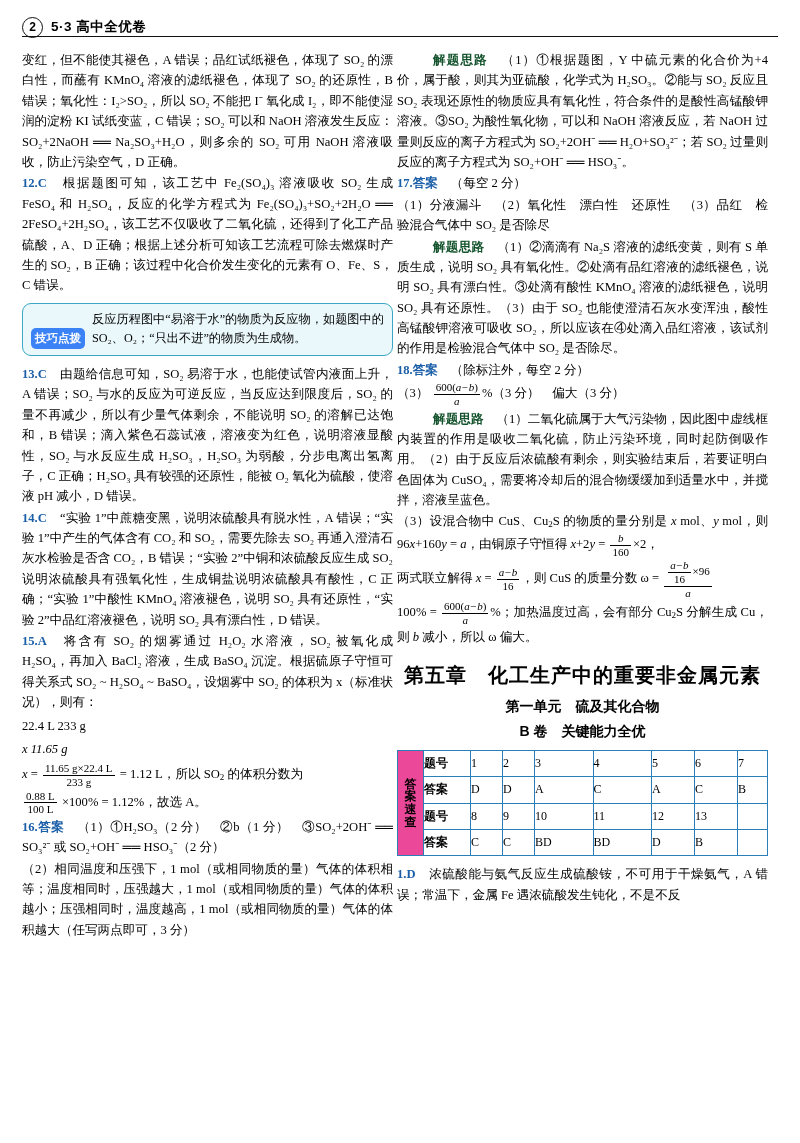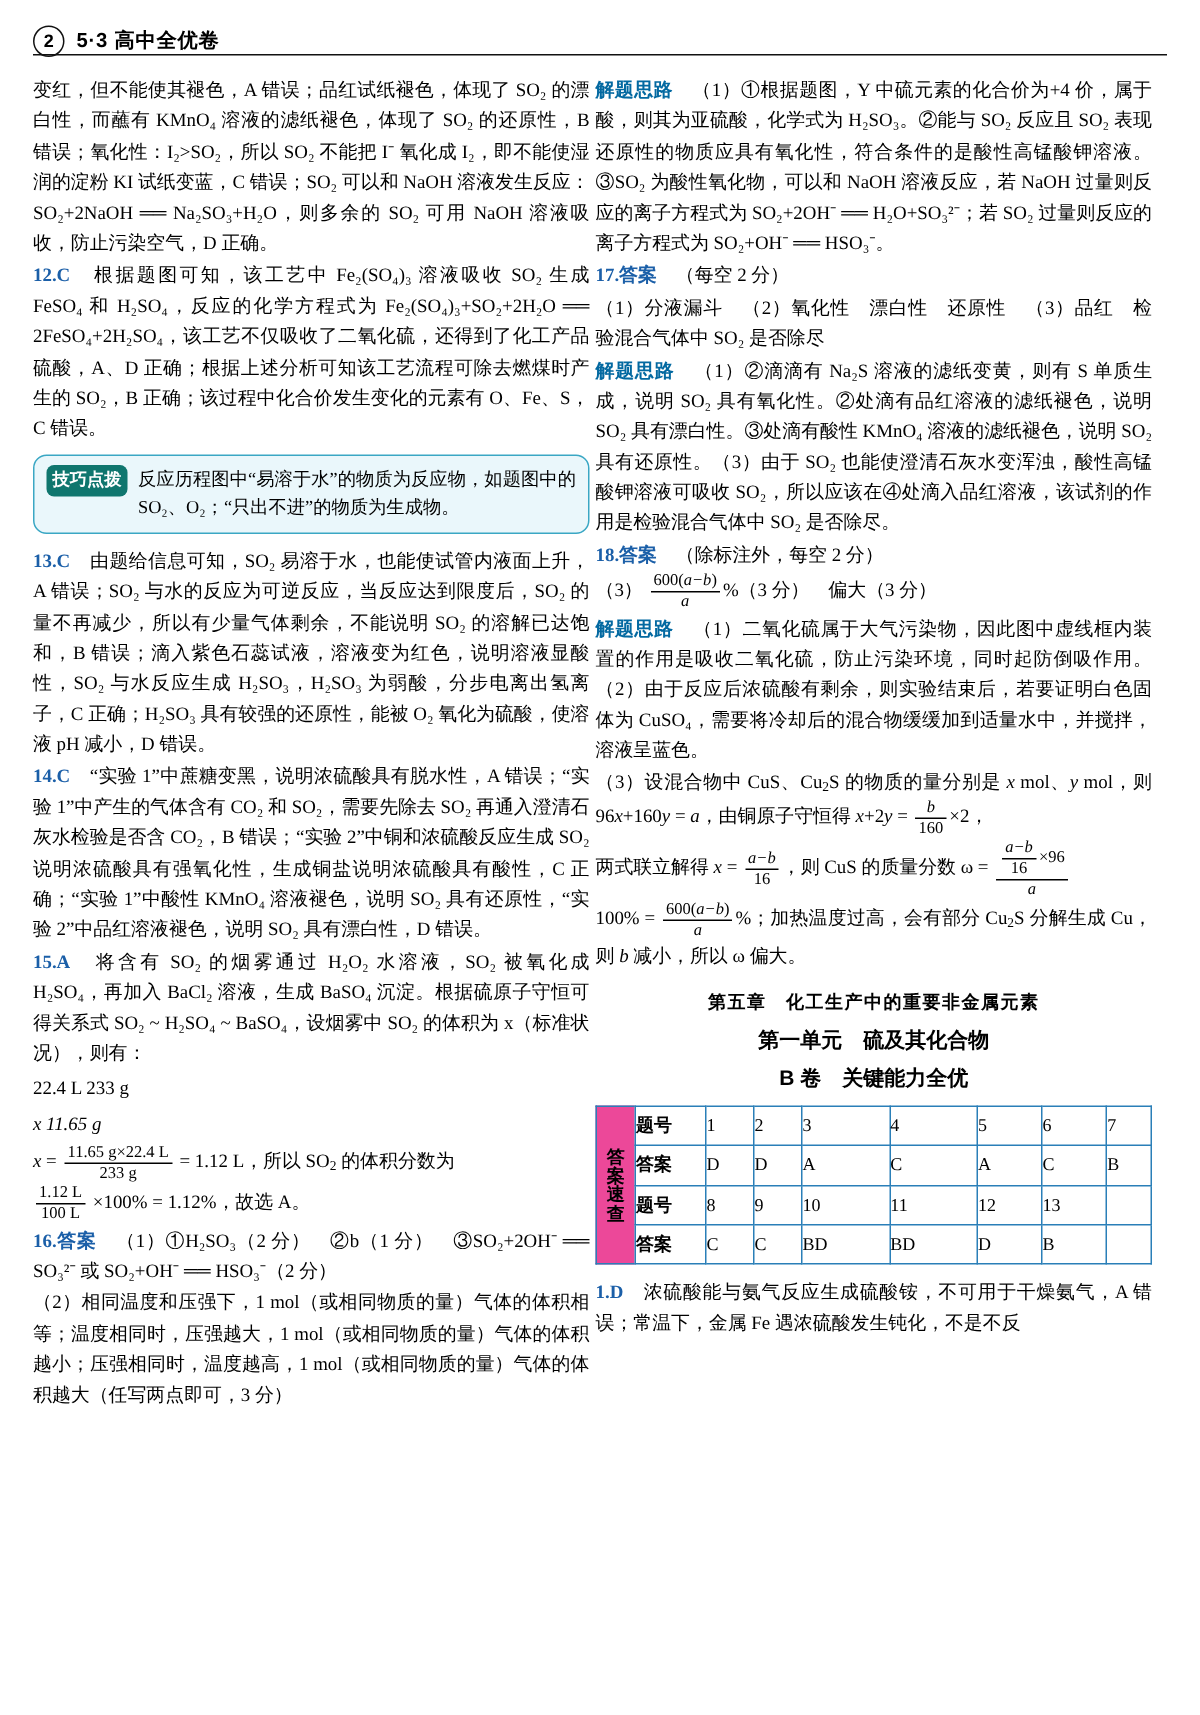--- a/index.html
+++ b/index.html
@@ -46,53 +46,54 @@
   }
   .col{
     width:371px;
     font-size:12.6px;
     line-height:1.62;
     text-align:justify;
   }
   .col.right{border-left:none;}
   p{margin:0 0 1px 0;}
   .blue{color:#1b5fa8;font-weight:bold;}
-  .sol-head{color:#0369a1;font-weight:bold;}
+  .sol-head{color:#14532d;font-weight:bold;margin-left:36px;}
   sub{font-size:9px;vertical-align:-2px;}
   .it{font-style:italic;}
   
   .tipbox{
     border:1.2px solid #3aa7c4;
     border-radius:9px;
     background:#eaf7fb;
     margin:7px 0 8px 0;
     padding:6px 8px 6px 8px;
     display:flex;gap:7px;align-items:flex-start;
     font-size:12.2px;line-height:1.6;
   }
   .tiptag{
-    background:#0f766e;color:#fff;
+    background:#3b82f6;color:#fff;
     font-family:Liberation Mono, monospace;
     font-weight:bold;font-size:11.5px;
     border-radius:5px;
     padding:2px 4px;
     white-space:nowrap;
     line-height:1.5;
     flex:0 0 auto;
+    margin-top:18px;
   }
   
   .frac{display:inline-block;vertical-align:middle;text-align:center;font-size:11px;line-height:1.15;margin:0 2px;}
   .frac .num{display:block;border-bottom:1px solid #000;padding:0 2px;}
   .frac .den{display:block;padding:0 2px;}
   
   .chap{
     text-align:center;
     font-family:"Liberation Sans", sans-serif;
     font-weight:bold;
-    font-size:12px;
+    font-size:20px;
     margin:12px 0 4px 0;
     letter-spacing:1px;
   }
   .unit{
     text-align:center;
     font-family:"Liberation Sans", sans-serif;
     font-weight:bold;
     font-size:14px;
     margin:2px 0 2px 0;
   }
@@ -169,21 +170,21 @@
       <p>
         <span class="it">x</span> =
         <span class="frac">
           <span class="num">11.65 g×22.4 L</span>
           <span class="den">233 g</span>
         </span>
         = 1.12 L，所以 SO<sub>2</sub> 的体积分数为
       </p>
       <p>
         <span class="frac">
-          <span class="num">1.12 L</span>
+          <span class="num">0.88 L</span>
           <span class="den">100 L</span>
         </span>
         ×100% = 1.12%，故选 A。
       </p>
 
       <p><span class="blue">16.答案</span>　<span>（1）①H₂SO₃（2 分）　②b（1 分）　③SO₂+2OH⁻ ══ SO₃²⁻ 或 SO₂+OH⁻ ══ HSO₃⁻（2 分）</span></p>
       <p>（2）相同温度和压强下，1 mol（或相同物质的量）气体的体积相等；温度相同时，压强越大，1 mol（或相同物质的量）气体的体积越小；压强相同时，温度越高，1 mol（或相同物质的量）气体的体积越大（任写两点即可，3 分）</p>
 
     </div>
 

